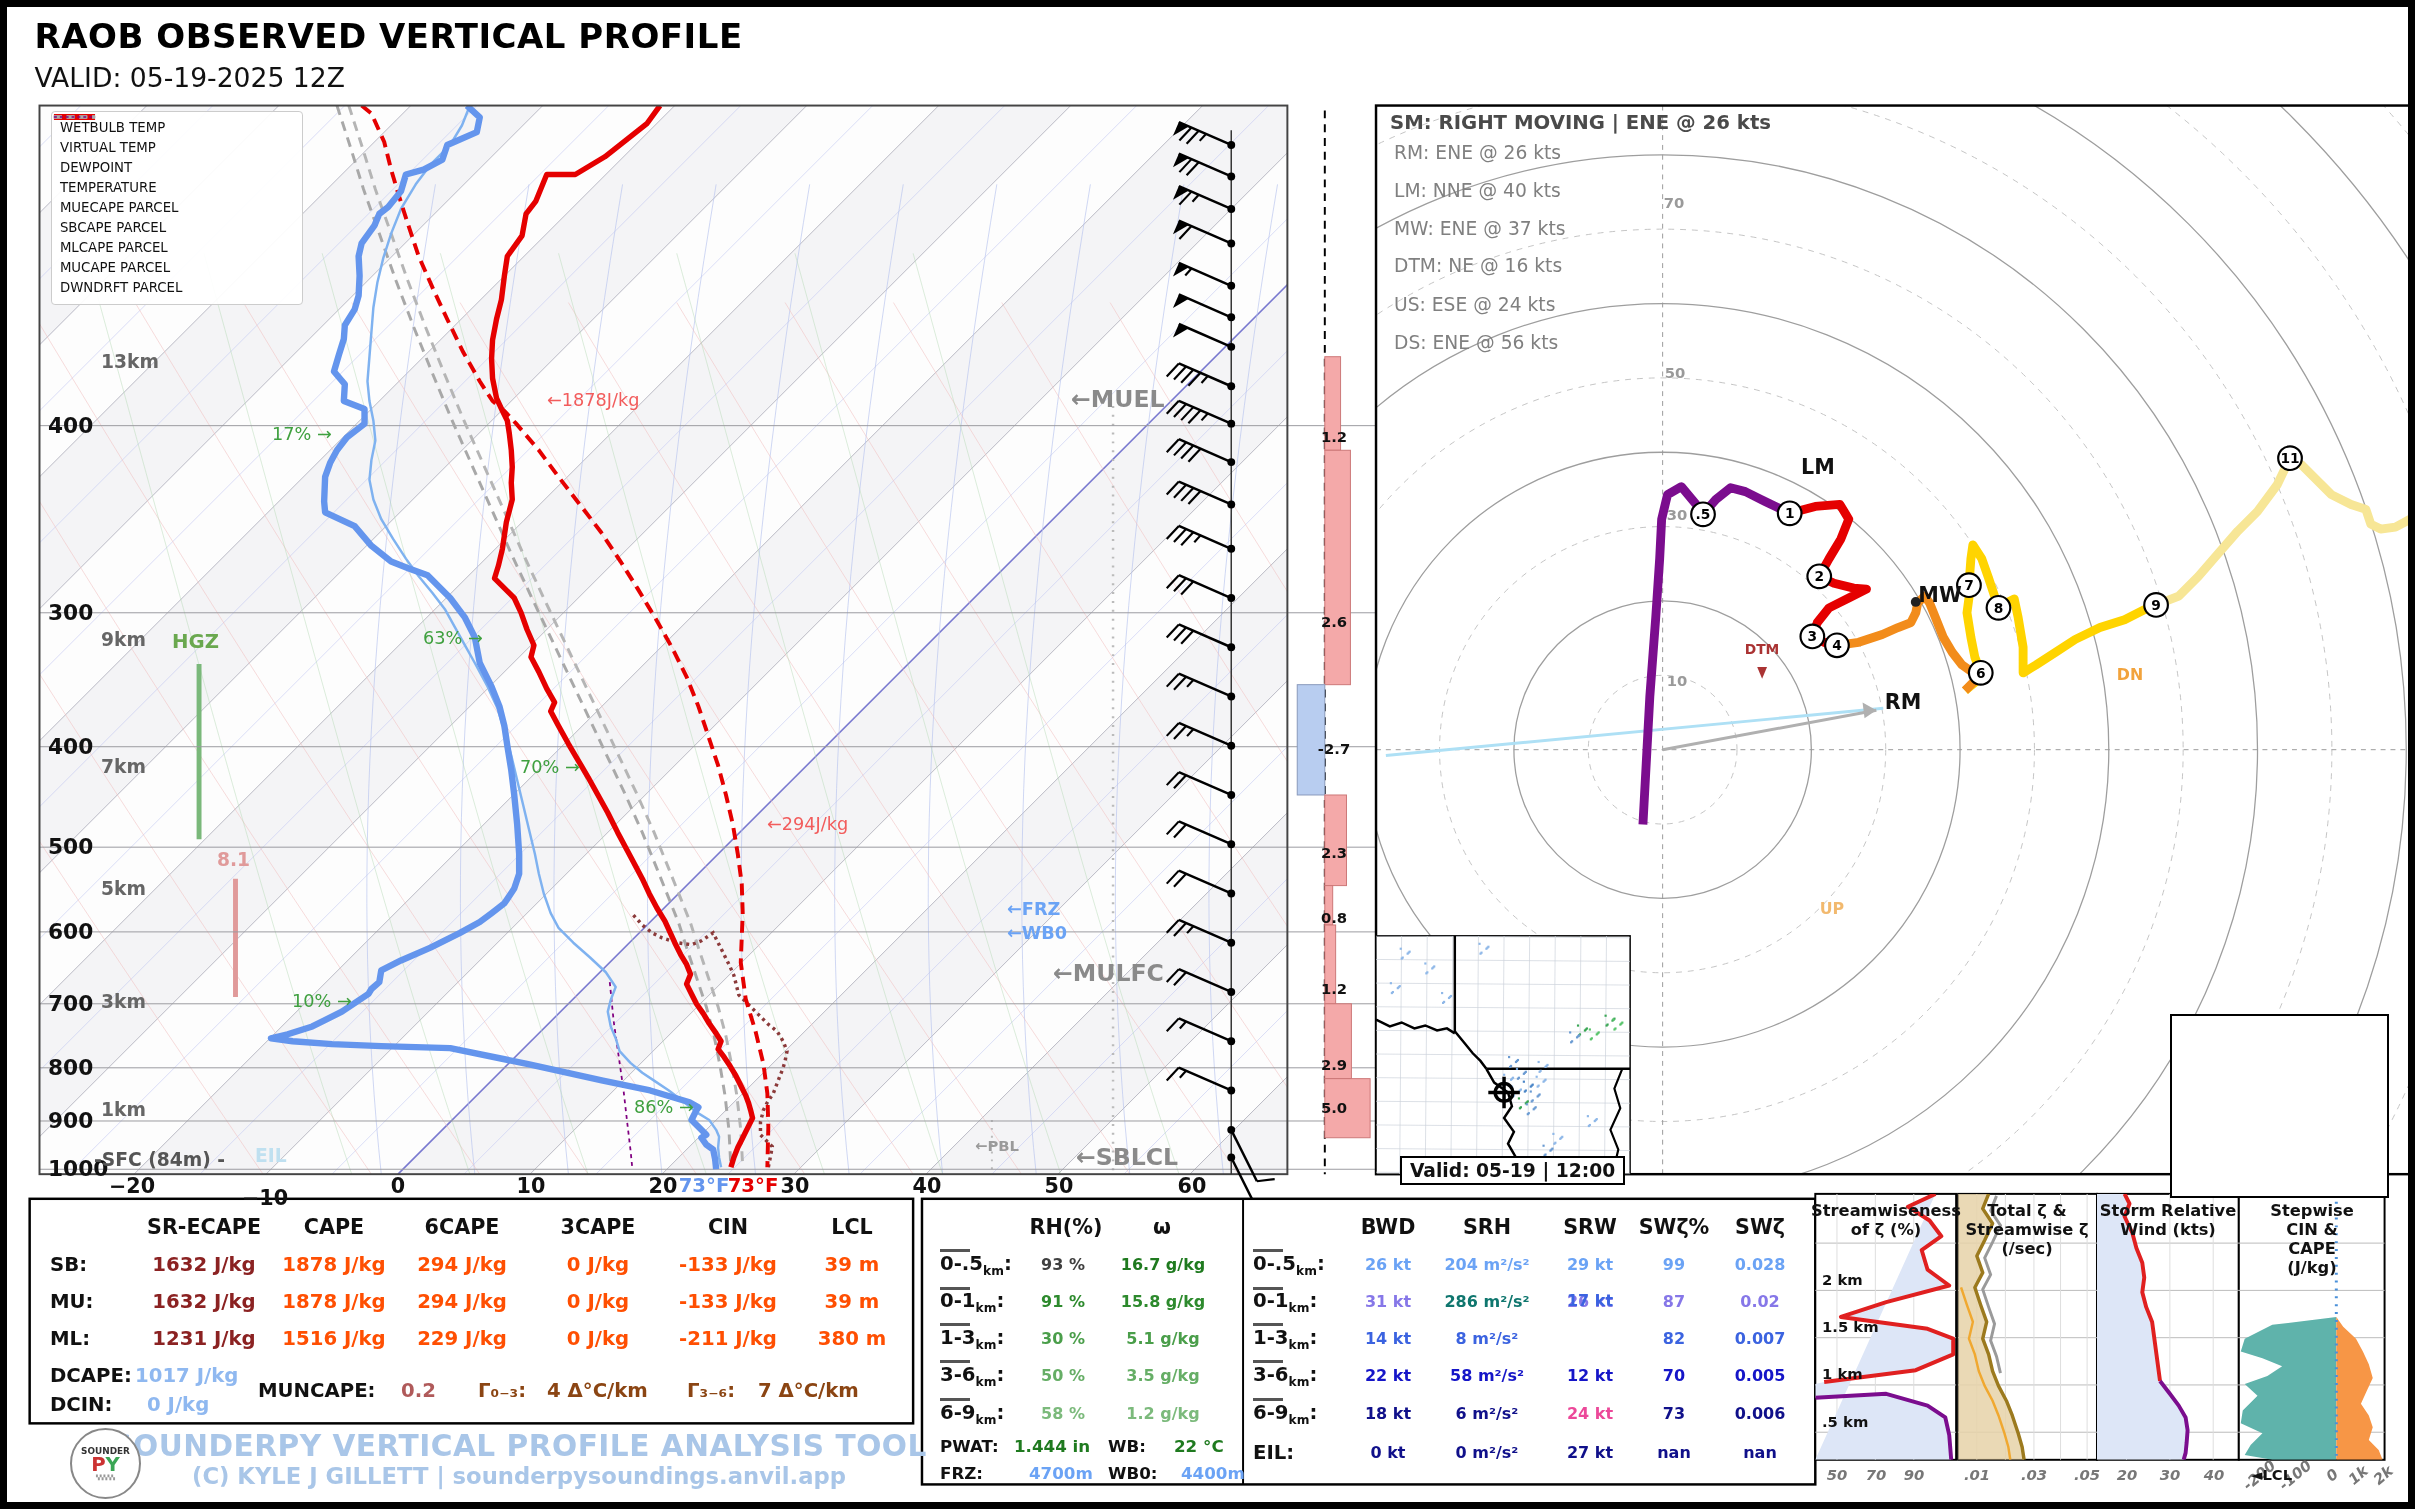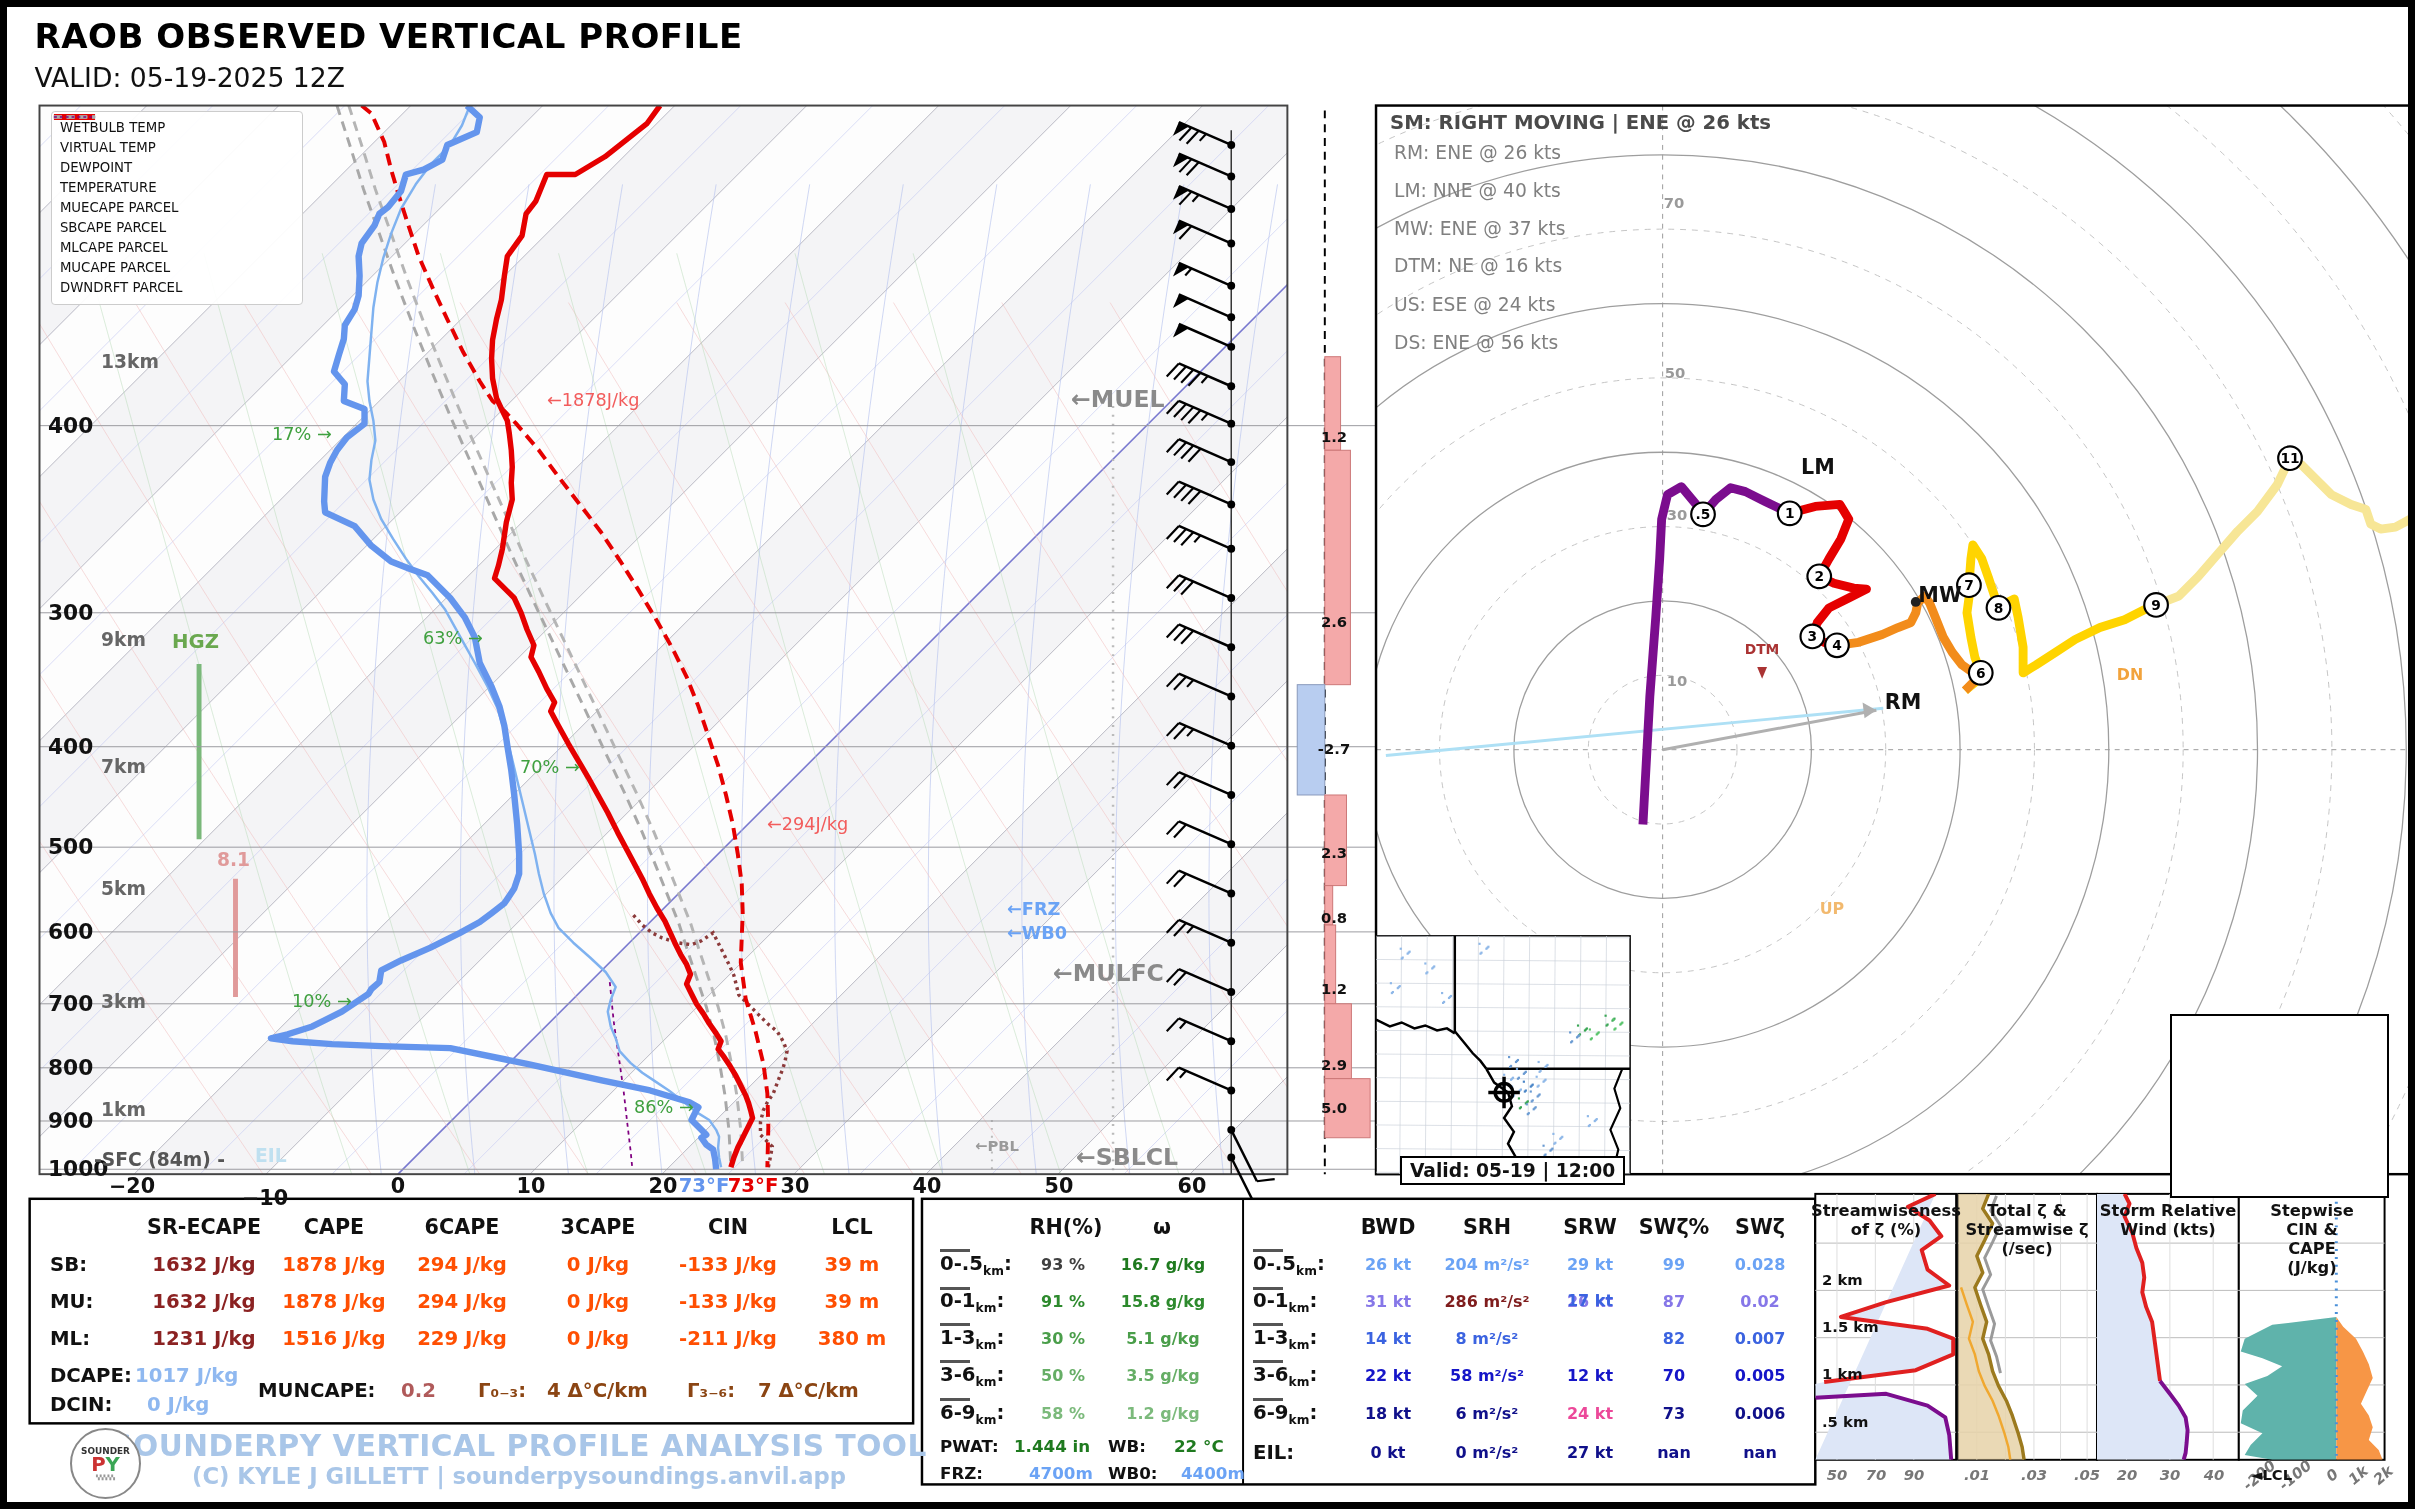--- a/index.html
+++ b/index.html
@@ -821,21 +821,21 @@
       <div class="tcell rowlab la2" style="left: 1246px; top: 1258px;"><span>0-.5</span><sub>km</sub><span>:</span></div>
       <div class="dash-top" style="left: 1246px; top: 1242px;"></div>
       <div class="lbl tcell" style="left: 1381px; top: 1258px; color: rgb(107, 163, 245);">26 kt</div>
       <div class="lbl tcell" style="left: 1480px; top: 1258px; color: rgb(107, 163, 245);">204 m²/s²</div>
       <div class="lbl tcell" style="left: 1583px; top: 1258px; color: rgb(107, 163, 245);">29 kt</div>
       <div class="lbl tcell" style="left: 1667px; top: 1258px; color: rgb(107, 163, 245);">99</div>
       <div class="lbl tcell" style="left: 1753px; top: 1258px; color: rgb(107, 163, 245);">0.028</div>
       <div class="tcell rowlab la2" style="left: 1246px; top: 1295px;"><span>0-1</span><sub>km</sub><span>:</span></div>
       <div class="dash-top" style="left: 1246px; top: 1280px;"></div>
       <div class="lbl tcell" style="left: 1381px; top: 1295px; color: rgb(134, 119, 232);">31 kt</div>
-      <div class="lbl tcell" style="left: 1480px; top: 1295px; color: #7f1d1d;">286 m²/s²</div>
+      <div class="lbl tcell" style="left: 1480px; top: 1295px; color: #0f766e;">286 m²/s²</div>
       <div class="lbl tcell" style="left: 1583px; top: 1295px; color: rgb(134, 119, 232);">26 kt</div>
       <div class="lbl tcell" style="left: 1667px; top: 1295px; color: rgb(134, 119, 232);">87</div>
       <div class="lbl tcell" style="left: 1753px; top: 1295px; color: rgb(134, 119, 232);">0.02</div>
       <div class="tcell rowlab la2" style="left: 1246px; top: 1332px;"><span>1-3</span><sub>km</sub><span>:</span></div>
       <div class="dash-top" style="left: 1246px; top: 1316px;"></div>
       <div class="lbl tcell" style="left: 1381px; top: 1332px; color: rgb(59, 99, 224);">14 kt</div>
       <div class="lbl tcell" style="left: 1480px; top: 1332px; color: rgb(59, 99, 224);">8 m²/s²</div>
       <div class="lbl tcell" style="left: 1583px; top: 1294px; color: rgb(59, 99, 224);">17 kt</div>
       <div class="lbl tcell" style="left: 1667px; top: 1332px; color: rgb(59, 99, 224);">82</div>
       <div class="lbl tcell" style="left: 1753px; top: 1332px; color: rgb(59, 99, 224);">0.007</div>

